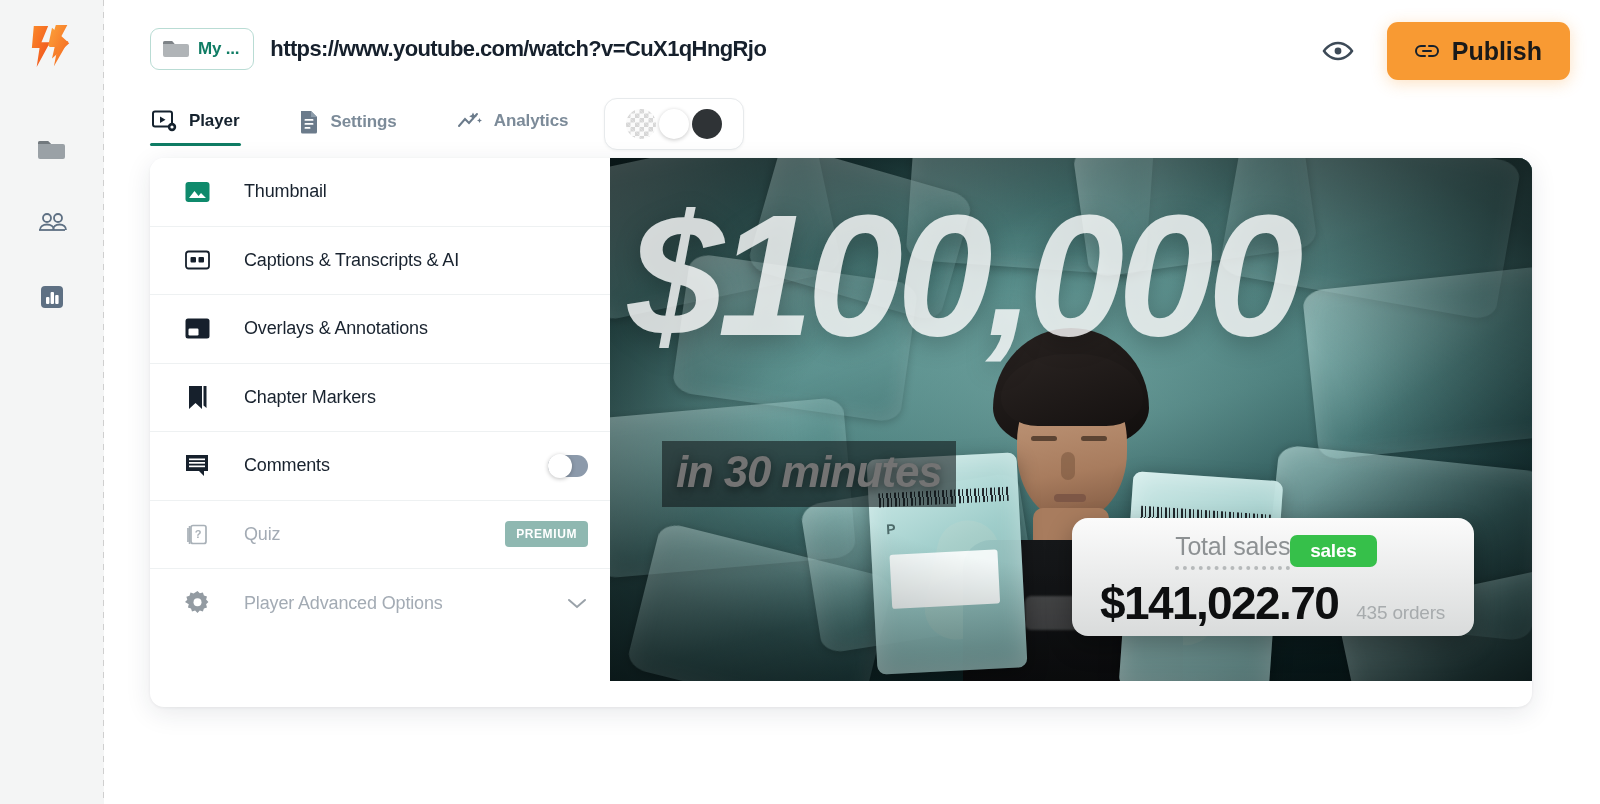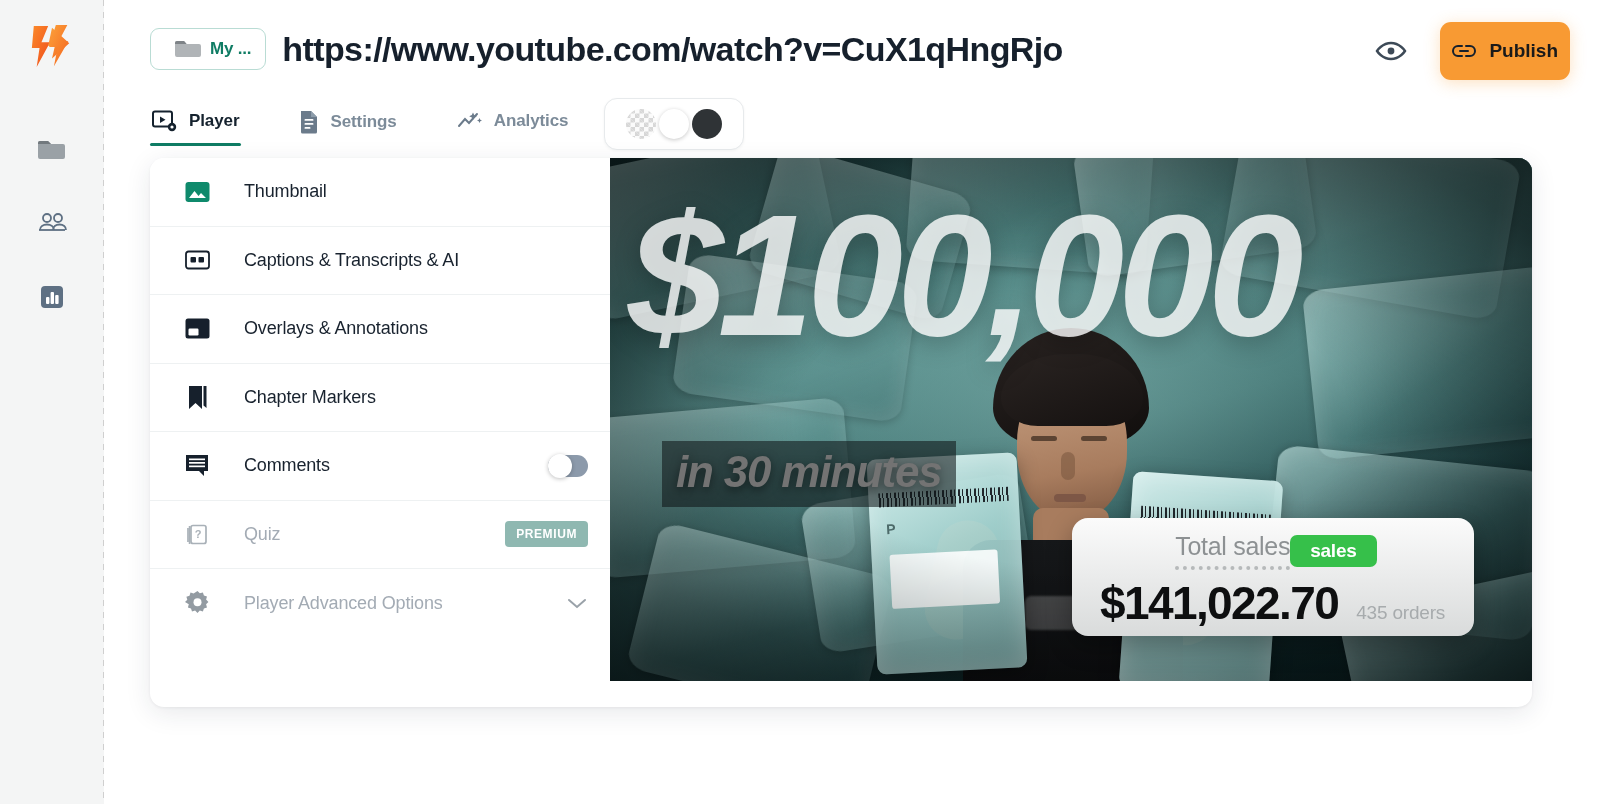--- a/index.html
+++ b/index.html
@@ -26,33 +26,33 @@
   .logo { margin-top:22px; width:46px; height:48px; }
   .rail-icons { margin-top:62px; display:flex; flex-direction:column; gap:40px; align-items:center;}
   .rail-btn { width:34px; height:34px; display:flex; align-items:center; justify-content:center; cursor:pointer;}
 
   
   .header { position:absolute; left:104px; top:0; width:1496px; height:96px; }
   .header-row { position:absolute; left:46px; top:28px; display:flex; align-items:center; gap:16px; }
   .folder-chip{
     display:flex; align-items:center; gap:9px;
     border:1.5px solid #b9dcd4; border-radius:9px;
-    height:42px; padding:0 14px 0 24px; background:#fff; cursor:pointer;
+    height:42px; padding:0 14px 0 12px; background:#fff; cursor:pointer;
   }
   .folder-chip-label{ color:#0f7c64; font-weight:700; font-size:17px; letter-spacing:-0.2px;}
   .url-title{
-    font-size:34px; font-weight:700; color:#16202c; letter-spacing:-0.6px;
+    font-size:22px; font-weight:700; color:#16202c; letter-spacing:-0.6px;
     white-space:nowrap;
   }
   .header-right{ position:absolute; right:30px; top:22px; display:flex; align-items:center; gap:32px;}
   .eye-btn{ width:34px;height:34px; display:flex;align-items:center;justify-content:center; cursor:pointer;}
   .publish-btn{
     display:flex; align-items:center; gap:13px;
-    background:#f89a33; color:#1a1a1a; font-weight:700; font-size:19px;
-    height:58px; padding:0 12px; border:none; border-radius:11px; cursor:pointer;
+    background:#f89a33; color:#1a1a1a; font-weight:700; font-size:25px;
+    height:58px; padding:0 28px; border:none; border-radius:11px; cursor:pointer;
     box-shadow:0 3px 16px rgba(248,154,51,.30);
     font-family:"Liberation Sans", sans-serif;
   }
 
   
   .tabs{ position:absolute; left:150px; top:104px; display:flex; align-items:flex-start; gap:0; }
   .tab{
     display:flex; align-items:center; gap:11px; padding:6px 2px 14px 2px;
     margin-right:56px; cursor:pointer; position:relative;
   }

